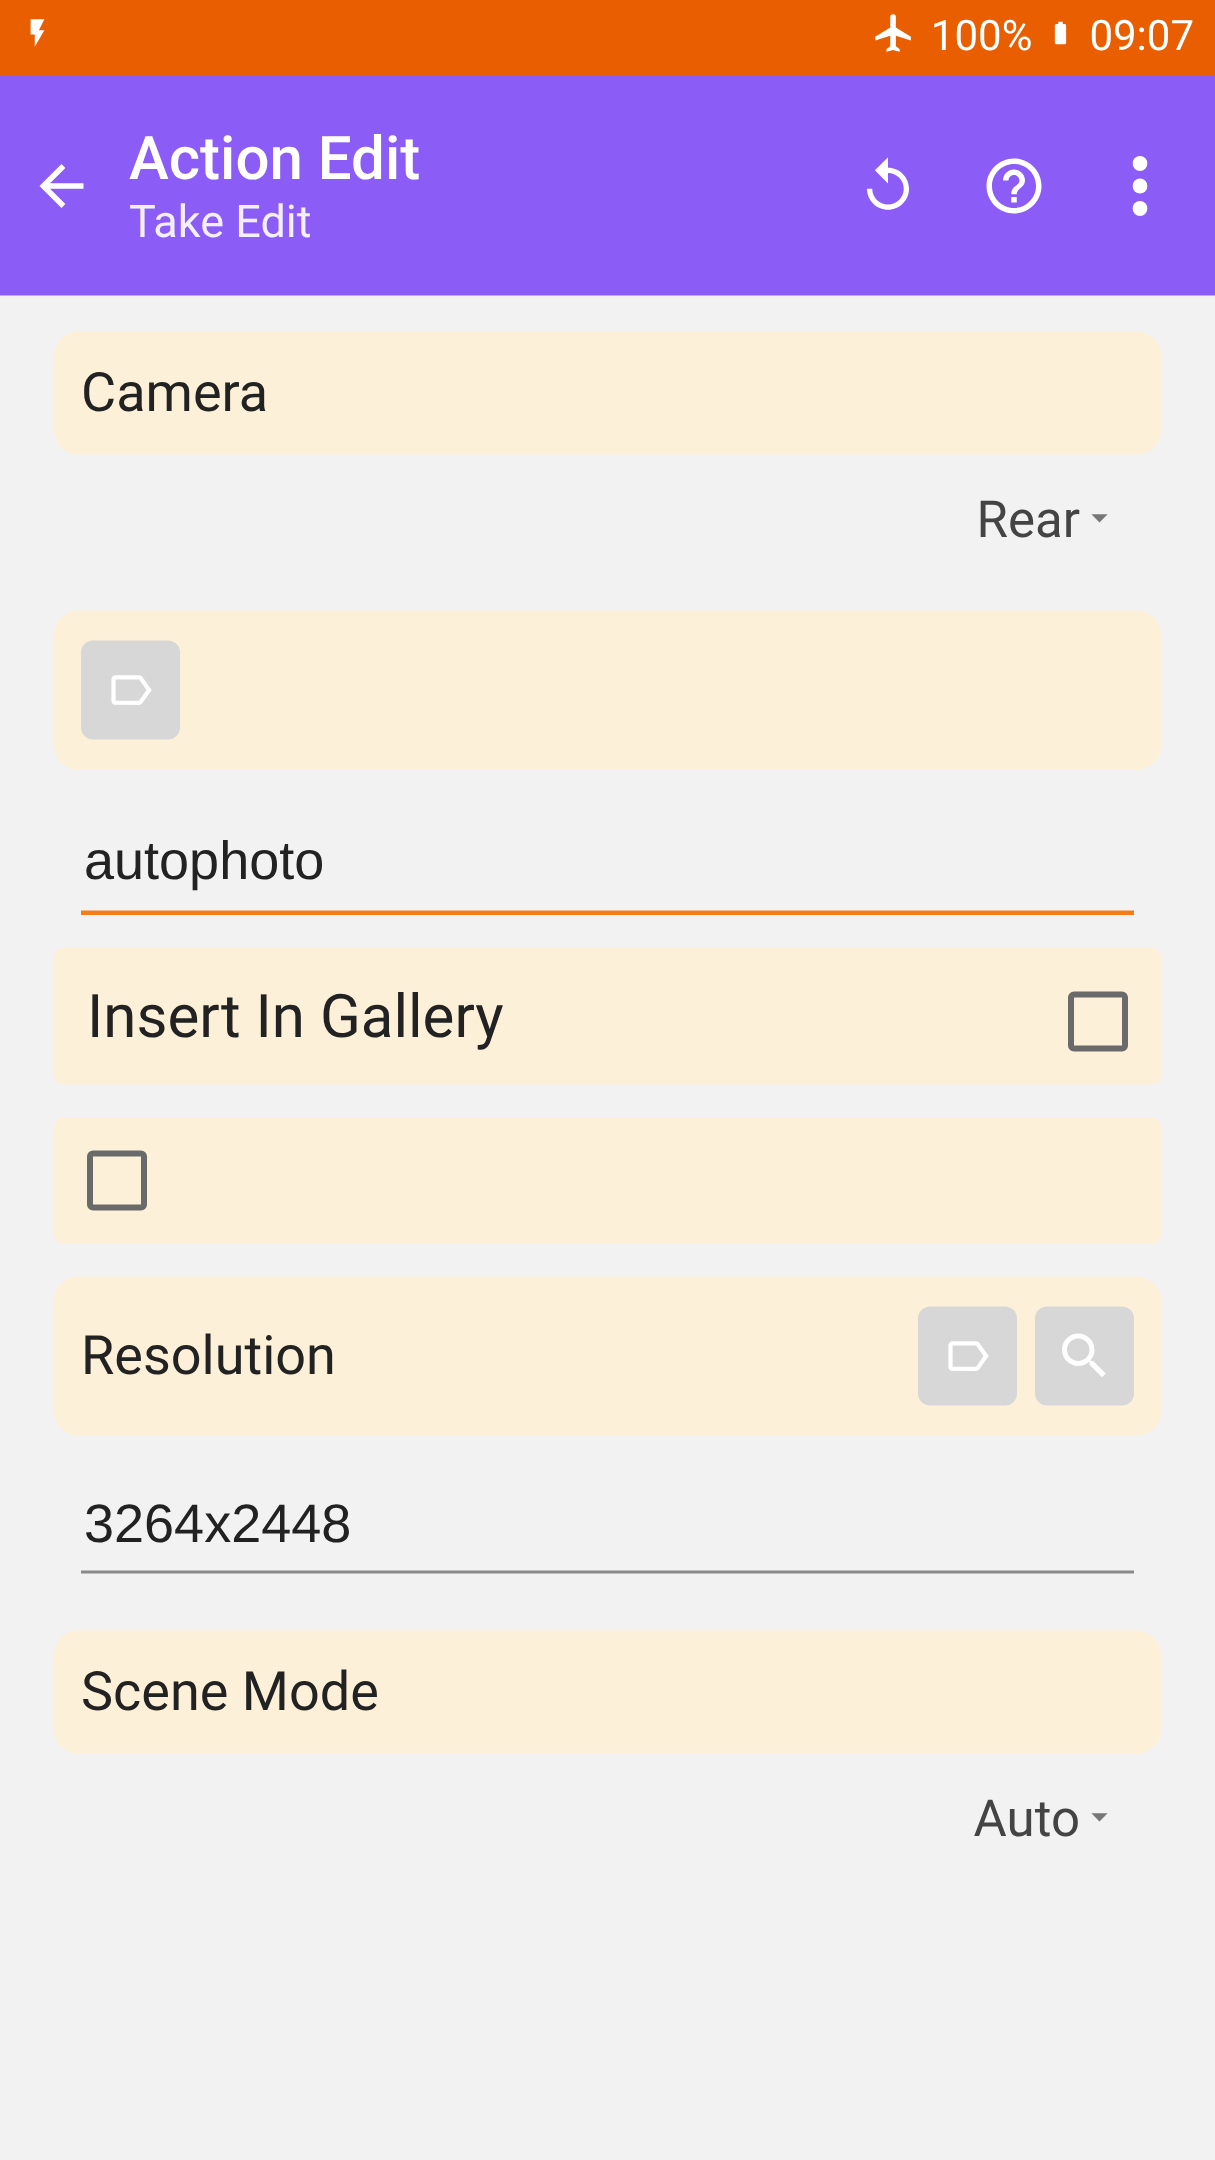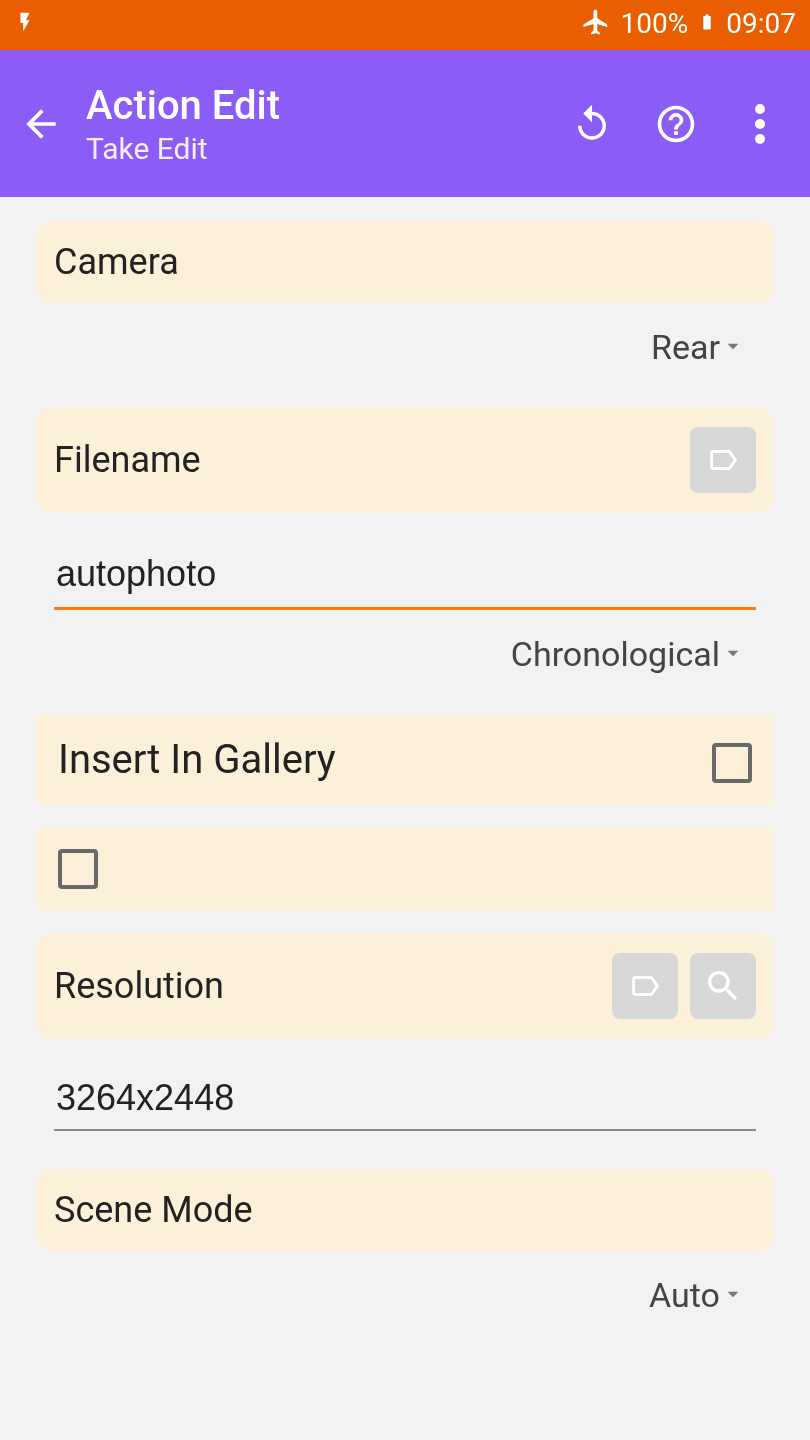--- a/index.html
+++ b/index.html
@@ -191,41 +191,32 @@
   <div class="dropdown">
     <span>Rear</span>
     <span class="chev">
       <svg width="26" height="26" viewBox="0 0 24 24">
           <path d="M7 10l5 5 5-5z"></path>
         </svg>
     </span>
   </div>
 
   <div class="section-header">
-    <span>Filename</span>
     <div class="hdr-actions">
       <div class="iconbtn">
         <svg width="44" height="34" viewBox="0 0 24 24">
             <path d="M17.63 5.84C17.27 5.33 16.67 5 16 5L5 5.01C3.9 5.01 3 5.9 3 7v10c0 1.1.9 1.99 2 1.99L16 19c.67 0 1.27-.33 1.63-.84L22 12l-4.37-6.16zM16 17H5V7h11l3.55 5L16 17z"></path>
           </svg>
       </div>
     </div>
   </div>
   <div class="textfield-wrap">
     <input class="textfield caret" autofocus="" value="autophoto" style="">
   </div>
 
-  <div class="dropdown">
-    <span>Chronological</span>
-    <span class="chev">
-      <svg width="26" height="26" viewBox="0 0 24 24">
-          <path d="M7 10l5 5 5-5z"></path>
-        </svg>
-    </span>
-  </div>
 
   <div class="checkrow">
     <span>Insert In Gallery</span>
     <div class="checkbox"></div>
   </div>
 
   <div class="checkrow">
     <div class="checkbox"></div>
   </div>
 

